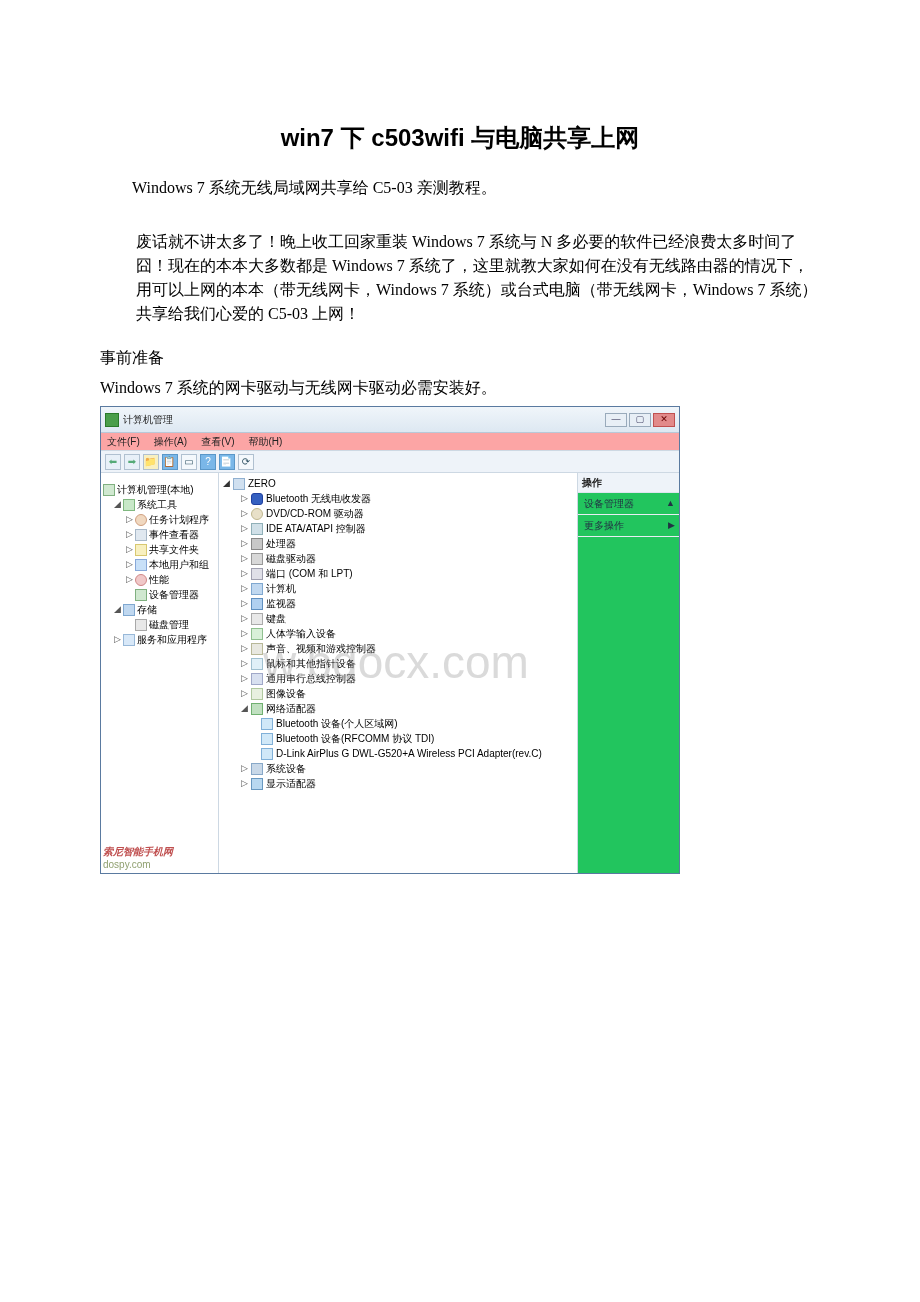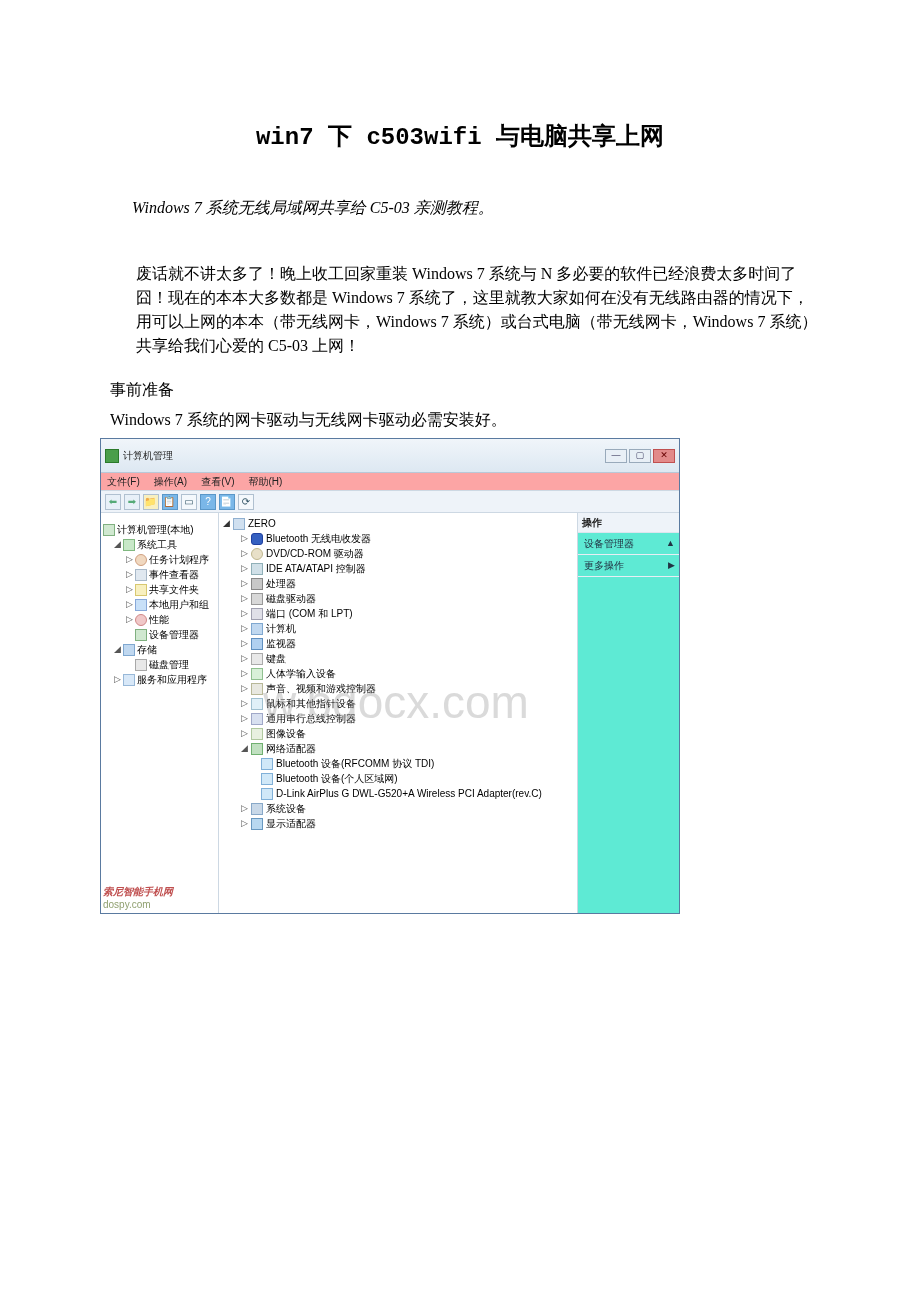--- a/index.html
+++ b/index.html
@@ -8,50 +8,48 @@
       background: #fff;
       width: 920px;
       padding: 120px 100px 40px 100px;
       font-size: 16px;
       line-height: 1.5;
     }
     h1 {
       text-align: center;
       font-size: 24px;
       font-weight: bold;
-      margin-bottom: 40px;
-      font-family: Liberation Mono, monospace;
+      margin-bottom: 20px;
+      font-family: Liberation Sans, sans-serif;
     }
     .intro {
       text-indent: 2em;
-      margin-bottom: 42px;
-      font-style: italic;
+      margin-bottom: 30px;
     }
     .body-para {
       margin-bottom: 20px;
       margin-left: 36px;
     }
     .prep {
       margin-bottom: 6px;
-      margin-left: 10px;
     }
 
     
     .window {
       width: 580px;
       margin: 6px 0 0 0;
       border: 1px solid #5a7aa0;
       background: #e8eef5;
       font-family: "Microsoft YaHei", "Tahoma", sans-serif;
       font-size: 10px;
       line-height: 1.3;
       position: relative;
     }
     .titlebar {
-      height: 34px;
+      height: 26px;
       background: linear-gradient(#f0f5fa, #dde8f2);
       display: flex;
       align-items: center;
       padding: 0 4px;
       border-bottom: 1px solid #b8c8d8;
     }
     .titlebar .ticon {
       width: 14px; height: 14px;
       background: #4a9e4a;
       margin-right: 4px;
@@ -207,21 +205,21 @@
       color: rgba(150,150,150,0.35);
       font-weight: normal;
       letter-spacing: 0px;
       pointer-events:none;
       white-space: nowrap;
     }
 
     .rightpane {
       width: 102px;
       border-left: 1px solid #cdd8e3;
-      background: #5eead4;
+      background: #22c55e;
     }
     .rightpane .hdr {
       background: #eef3f9;
       padding: 3px 4px;
       border-bottom: 1px solid #dde5ee;
       font-weight: bold;
       color: #222;
     }
     .rightpane .sub {
       padding: 4px 4px 4px 6px;
@@ -419,25 +417,25 @@
           </div>
           <div class="dev-item">
             <span class="expander">◢</span>
             <span class="di net"></span>
             <span>网络适配器</span>
           </div>
         </div>
       <div id="net-sub">
           <div class="dev-item dev-sub">
             <span class="di netadp"></span>
-            <span>Bluetooth 设备(RFCOMM 协议 TDI)</span>
+            <span>Bluetooth 设备(个人区域网)</span>
           </div>
           <div class="dev-item dev-sub">
             <span class="di netadp"></span>
-            <span>Bluetooth 设备(个人区域网)</span>
+            <span>Bluetooth 设备(RFCOMM 协议 TDI)</span>
           </div>
           <div class="dev-item dev-sub">
             <span class="di netadp"></span>
             <span>D-Link AirPlus G DWL-G520+A Wireless PCI Adapter(rev.C)</span>
           </div>
         </div>
       <div id="dev-tail">
           <div class="dev-item">
             <span class="expander">▷</span>
             <span class="di sys"></span>

